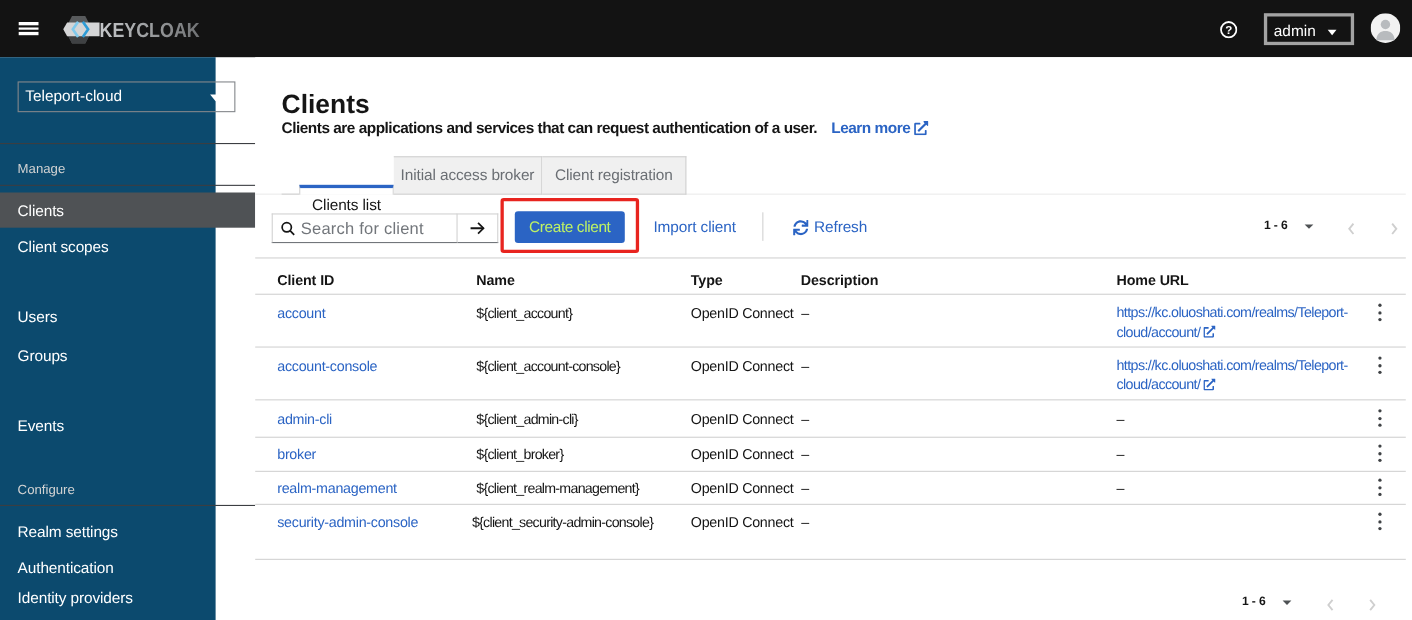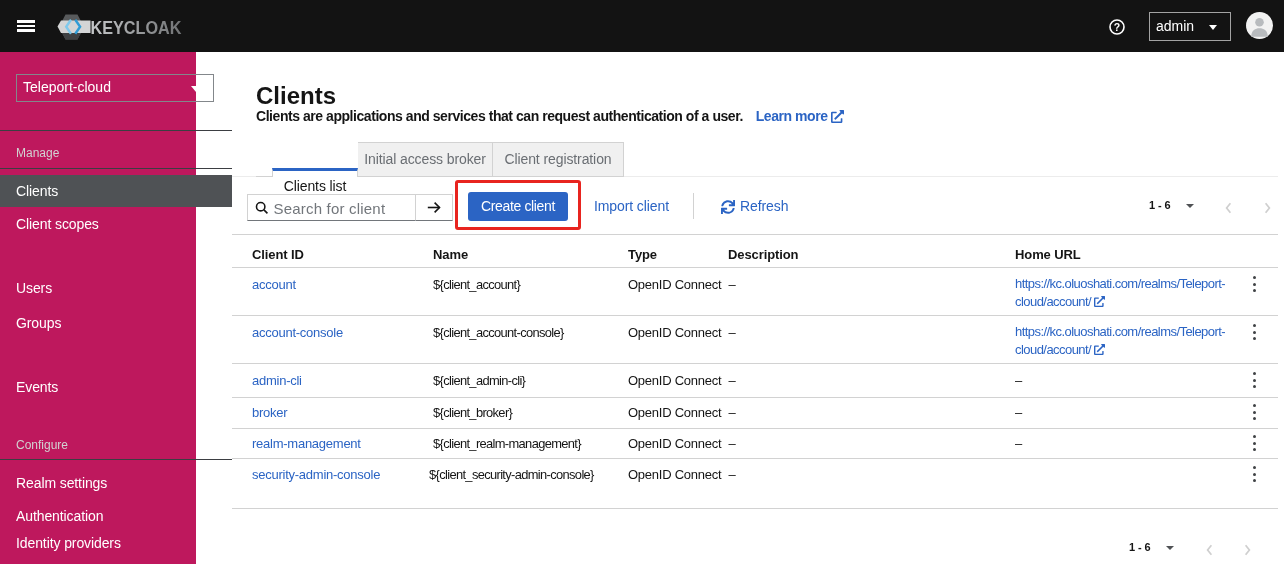--- a/index.html
+++ b/index.html
@@ -3,24 +3,24 @@
 <meta charset="utf-8">
 <style>
   html,body{margin:0;padding:0;width:1284px;height:564px;overflow:hidden;
     font-family:"Liberation Sans",sans-serif;background:#fff;}
   *{box-sizing:border-box;}
   .abs{position:absolute;}
   
   #masthead{position:absolute;left:0;top:0;width:1284px;height:52px;background:#131313;}
   .hbar{position:absolute;left:16.5px;width:18px;height:2.6px;background:#fff;}
   #adminbox{position:absolute;left:1149px;top:11.5px;width:82px;height:29px;
-    border:1px solid #a3a3a3;color:#fff;font-size:14px;}
+    border:3px solid #a3a3a3;color:#fff;font-size:14px;}
   #adminbox span{position:absolute;left:6px;top:5.5px;}
   
-  #sidebar{position:absolute;left:0;top:52px;width:196px;height:512px;background:#be185d;}
+  #sidebar{position:absolute;left:0;top:52px;width:196px;height:512px;background:#0c4a6e;}
   #realmbox{position:absolute;left:16px;top:22px;width:198px;height:28px;
     border:1px solid #83878b;color:#fff;font-size:14px;}
   #realmbox span{position:absolute;left:6px;top:4px;}
   .caret{position:absolute;width:0;height:0;border-left:4.5px solid transparent;
     border-right:4.5px solid transparent;border-top:5px solid #fff;}
   .navcap{position:absolute;left:16px;color:#d2d2d2;font-size:12px;}
   .navdiv{position:absolute;left:0;width:232px;height:1px;background:#3b3e42;}
   .navitem{position:absolute;left:0;width:232px;height:32px;line-height:32px;
     padding-left:16px;color:#fff;font-size:14px;letter-spacing:-0.1px;}
   .navsel{background:#4f5255;}
@@ -40,21 +40,21 @@
     border-bottom:none;line-height:30px;margin-top:26px;}
   
   .tbtext{position:absolute;font-size:14px;line-height:16px;letter-spacing:-0.1px;}
   #search{position:absolute;left:14.5px;top:141.5px;width:206px;height:27px;display:flex;}
   #searchin{width:169px;border:1px solid #d2d2d2;border-bottom-color:#72767b;position:relative;}
   #searchbtn{width:37px;border:1px solid #d2d2d2;border-left:none;border-bottom-color:#72767b;position:relative;}
   #ph{position:absolute;left:26px;top:5px;color:#72767b;font-size:15px;letter-spacing:0.2px;}
   #redrect{position:absolute;left:222.5px;top:127.5px;width:126px;height:50px;
     border:3px solid #e8241f;border-radius:3px;}
   #createbtn{position:absolute;left:236px;top:139.5px;width:100px;height:29px;border-radius:3px;
-    background:#2b64c4;color:#ffffff;font-size:14px;line-height:29px;text-align:center;letter-spacing:-0.35px;}
+    background:#2b64c4;color:#bef264;font-size:14px;line-height:29px;text-align:center;letter-spacing:-0.35px;}
   #tbdivider{position:absolute;left:461px;top:141px;width:1px;height:26px;background:#d2d2d2;}
   
   .pgnum{position:absolute;font-size:11px;font-weight:bold;letter-spacing:-0.1px;color:#151515;}
   .pgcaret{position:absolute;width:0;height:0;border-left:4px solid transparent;
     border-right:4px solid transparent;border-top:4.5px solid #4f5255;}
   
   .hline{position:absolute;left:0;width:1046px;height:1px;background:#d2d2d2;}
   .th{position:absolute;font-size:13px;font-weight:bold;letter-spacing:-0.1px;color:#151515;}
   .td{position:absolute;font-size:13px;letter-spacing:-0.25px;color:#151515;}
   .nm{font-size:12.9px;letter-spacing:-0.65px;}

